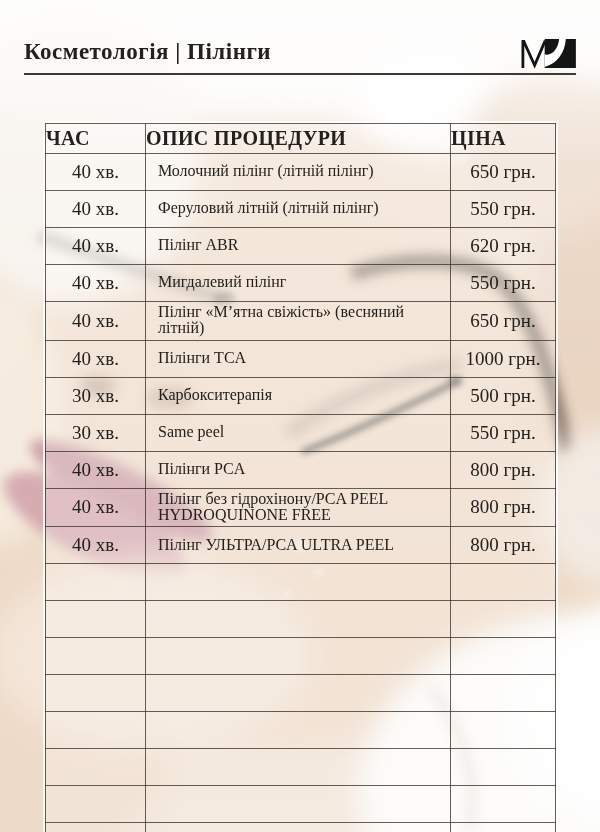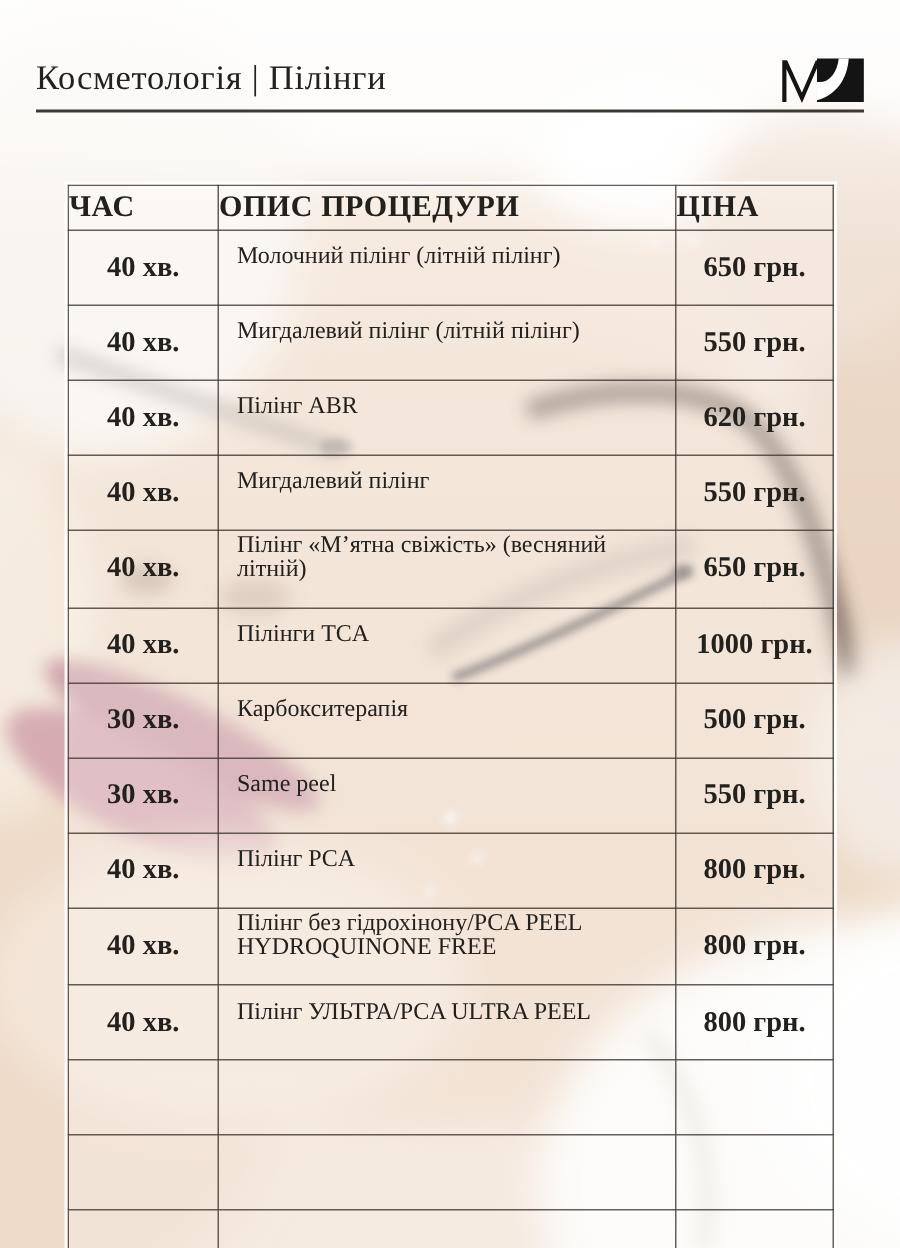--- a/index.html
+++ b/index.html
@@ -16,21 +16,21 @@
       rgba(255,255,255,.80) 0px,
       rgba(255,255,255,.62) 85px,
       rgba(255,255,255,.36) 165px,
       rgba(255,255,255,.28) 380px,
       rgba(255,255,255,.22) 640px,
       rgba(255,255,255,.24) 832px);
   }
   .header{position:absolute;z-index:2;left:0;top:0;width:600px;}
   .page-title{
     position:absolute;left:24px;top:40px;margin:0;
-    font-size:23px;font-weight:normal;letter-spacing:.5px;line-height:1;
+    font-size:23px;font-weight:bold;letter-spacing:.5px;line-height:1;
     color:var(--ink,#23211e);white-space:nowrap;
   }
   .logo{position:absolute;right:23px;top:37px;width:58px;height:33px;}
   .rule{
     position:absolute;left:24px;top:73px;width:552px;height:2px;
     background:var(--rule,#3d3a36);
   }
   .price-table{
     position:absolute;z-index:2;left:45px;top:123px;width:510px;
     border-collapse:collapse;table-layout:fixed;
@@ -39,22 +39,22 @@
   .price-table th,.price-table td{
     border:1px solid var(--grid,rgba(62,55,47,.8));
     background:rgba(255,255,255,.26);
     vertical-align:middle;
   }
   .price-table th{
     height:29px;font-size:20px;font-weight:bold;text-align:left;
     letter-spacing:.4px;padding:0;
   }
   .price-table td{height:31px;padding:0;}
-  td.cell-time,td.cell-price{text-align:center;font-size:19px;white-space:nowrap;font-weight:bold;}
-  td.cell-desc{font-size:16px;line-height:1.02;padding:2px 6px 16px 12px;text-align:left;}
+  td.cell-time,td.cell-price{text-align:center;font-size:19px;white-space:nowrap;}
+  td.cell-desc{font-size:16px;line-height:1.02;padding:2px 6px 3px 12px;text-align:left;}
 </style>
 </head>
 <body>
 
 <div class="photo">
 <svg width="600" height="832" viewBox="0 0 600 832" xmlns="http://www.w3.org/2000/svg">
   <defs>
     <filter id="b3" x="-60%" y="-60%" width="220%" height="220%">
           <feGaussianBlur stdDeviation="3"></feGaussianBlur>
         </filter>
@@ -138,21 +138,21 @@
   </thead>
   <tbody>
   <tr>
     <td class="cell-time">40 хв.</td>
     <td class="cell-desc">Молочний пілінг (літній пілінг)</td>
     <td class="cell-price">650 грн.</td>
   </tr>
 
   <tr>
     <td class="cell-time">40 хв.</td>
-    <td class="cell-desc">Мигдалевий пілінг (літній пілінг)</td>
+    <td class="cell-desc">Феруловий літній (літній пілінг)</td>
     <td class="cell-price">550 грн.</td>
   </tr>
 
   <tr>
     <td class="cell-time">40 хв.</td>
     <td class="cell-desc">Пілінг ABR</td>
     <td class="cell-price">620 грн.</td>
   </tr>
 
   <tr>
@@ -180,21 +180,21 @@
   </tr>
 
   <tr>
     <td class="cell-time">30 хв.</td>
     <td class="cell-desc">Same peel</td>
     <td class="cell-price">550 грн.</td>
   </tr>
 
   <tr>
     <td class="cell-time">40 хв.</td>
-    <td class="cell-desc">Пілінг PCA</td>
+    <td class="cell-desc">Пілінги PCA</td>
     <td class="cell-price">800 грн.</td>
   </tr>
 
   <tr>
     <td class="cell-time">40 хв.</td>
     <td class="cell-desc">Пілінг без гідрохінону/PCA PEEL HYDROQUINONE FREE</td>
     <td class="cell-price">800 грн.</td>
   </tr>
 
   <tr>

